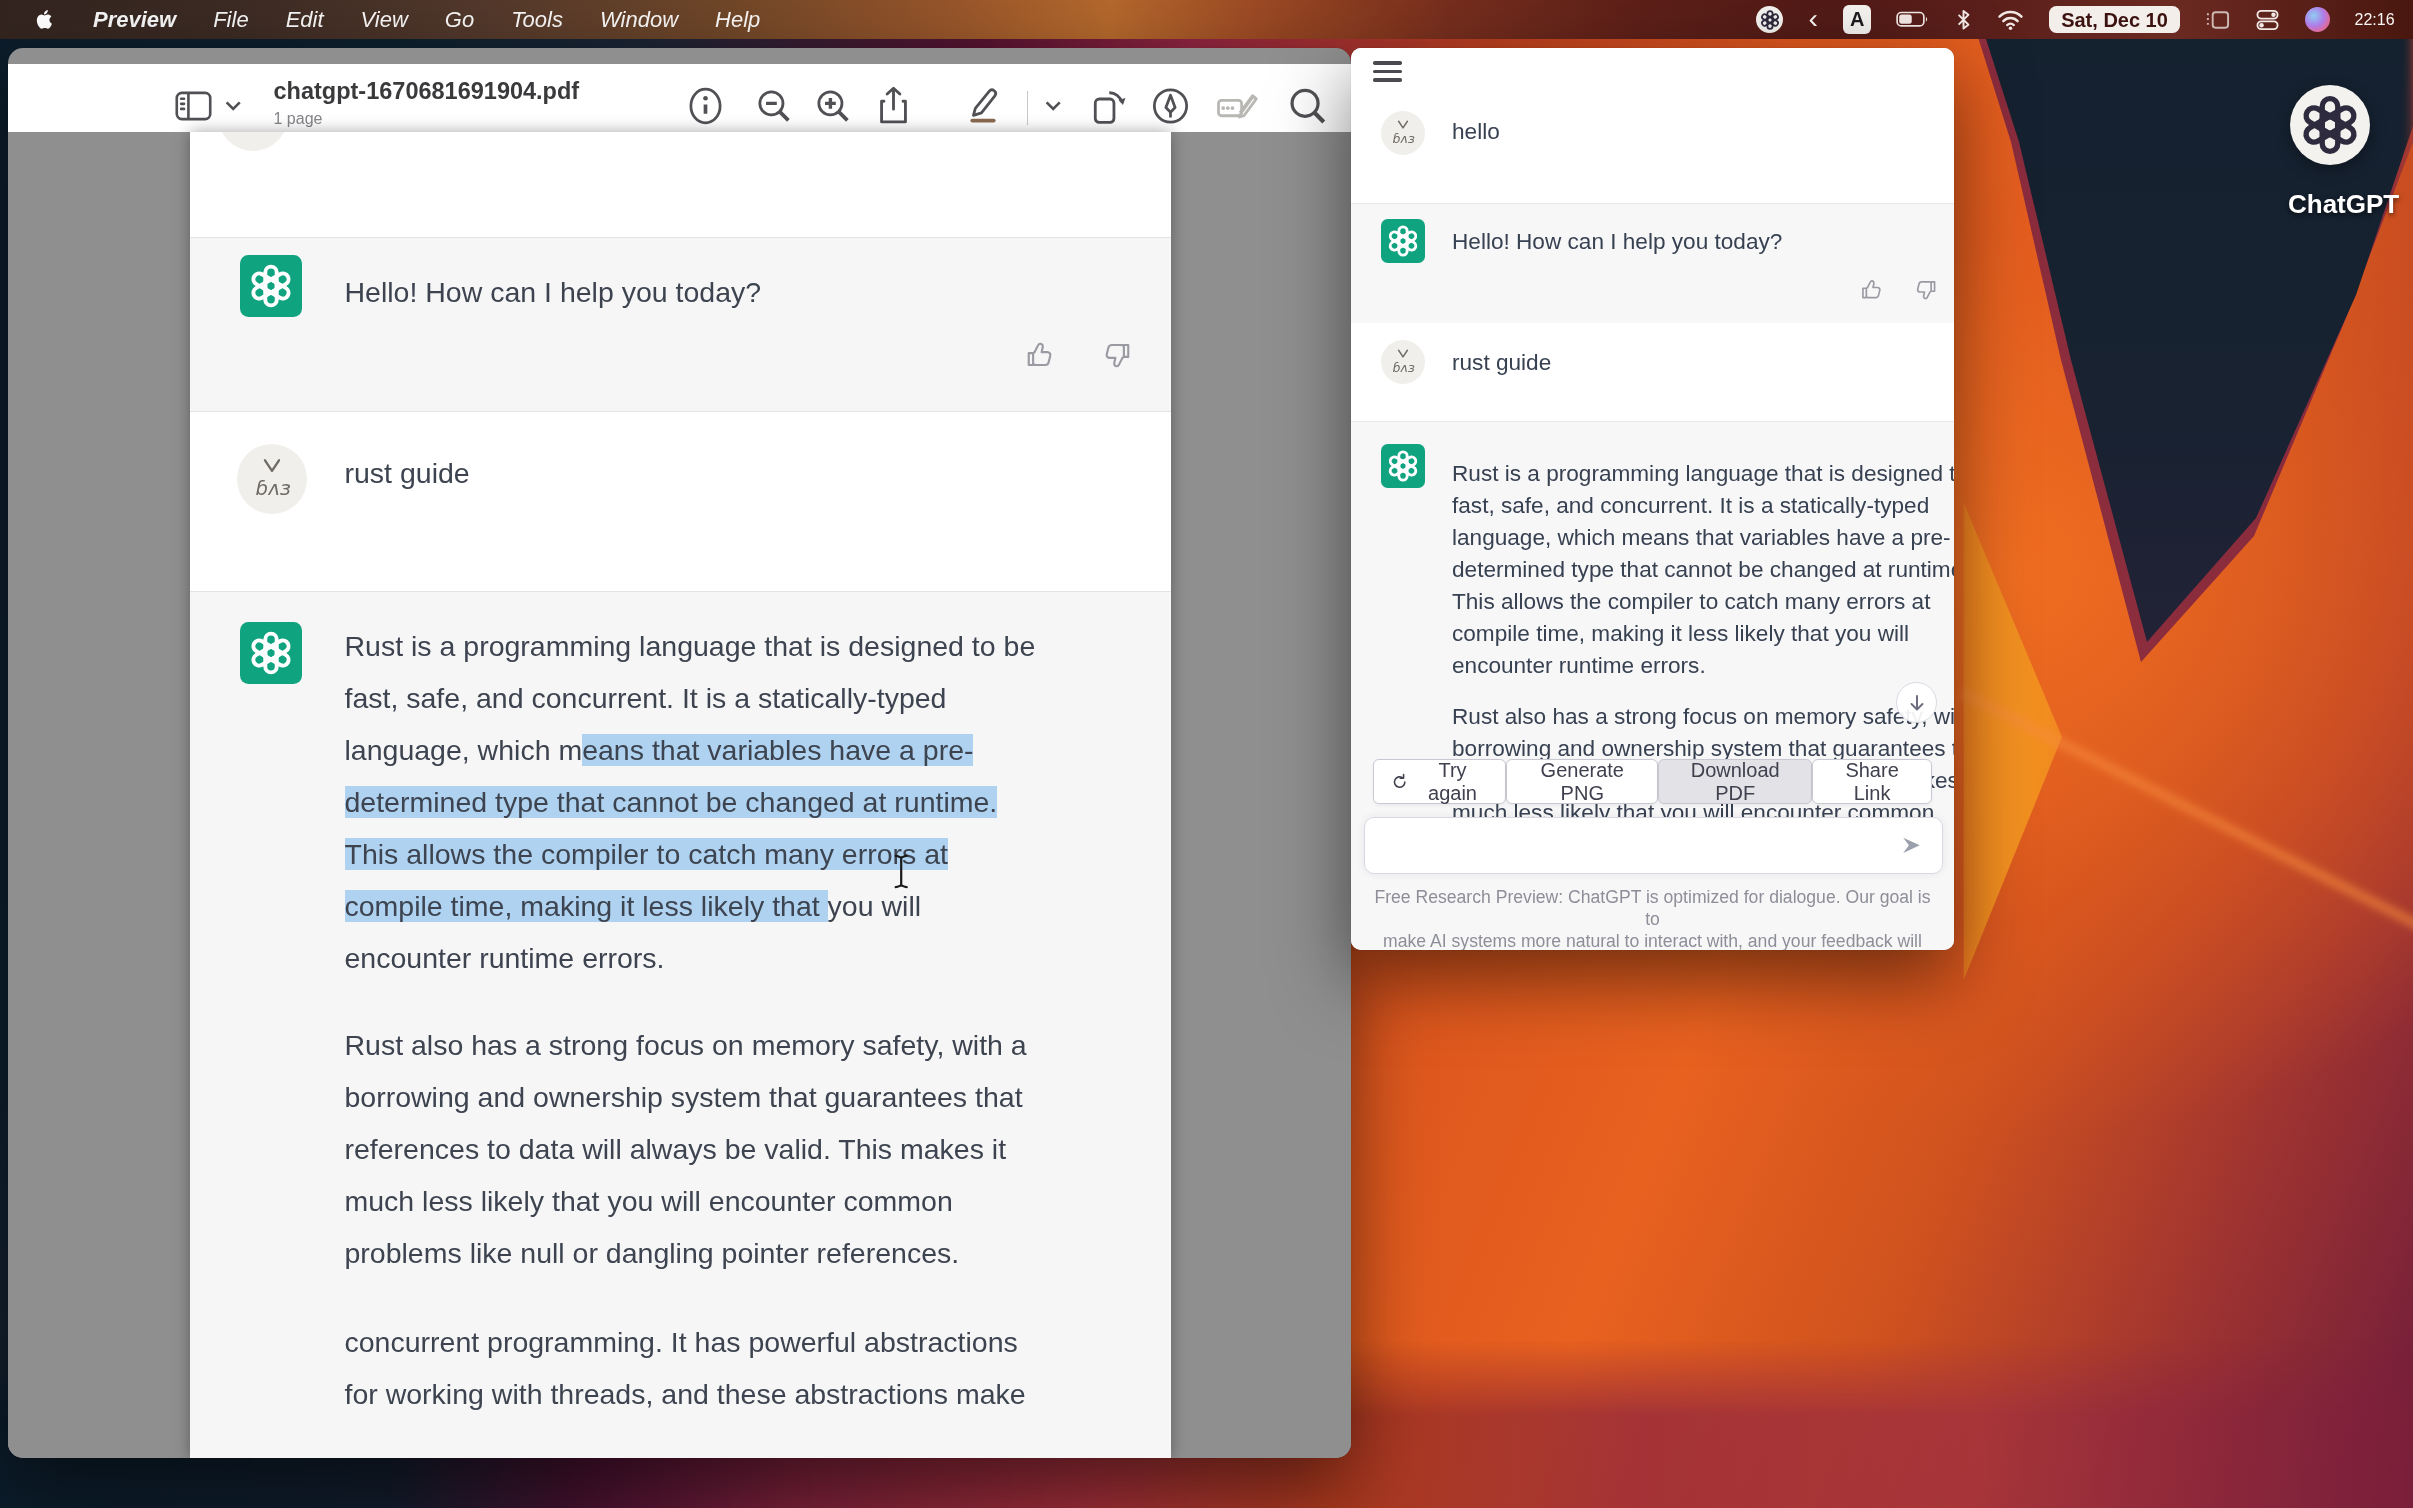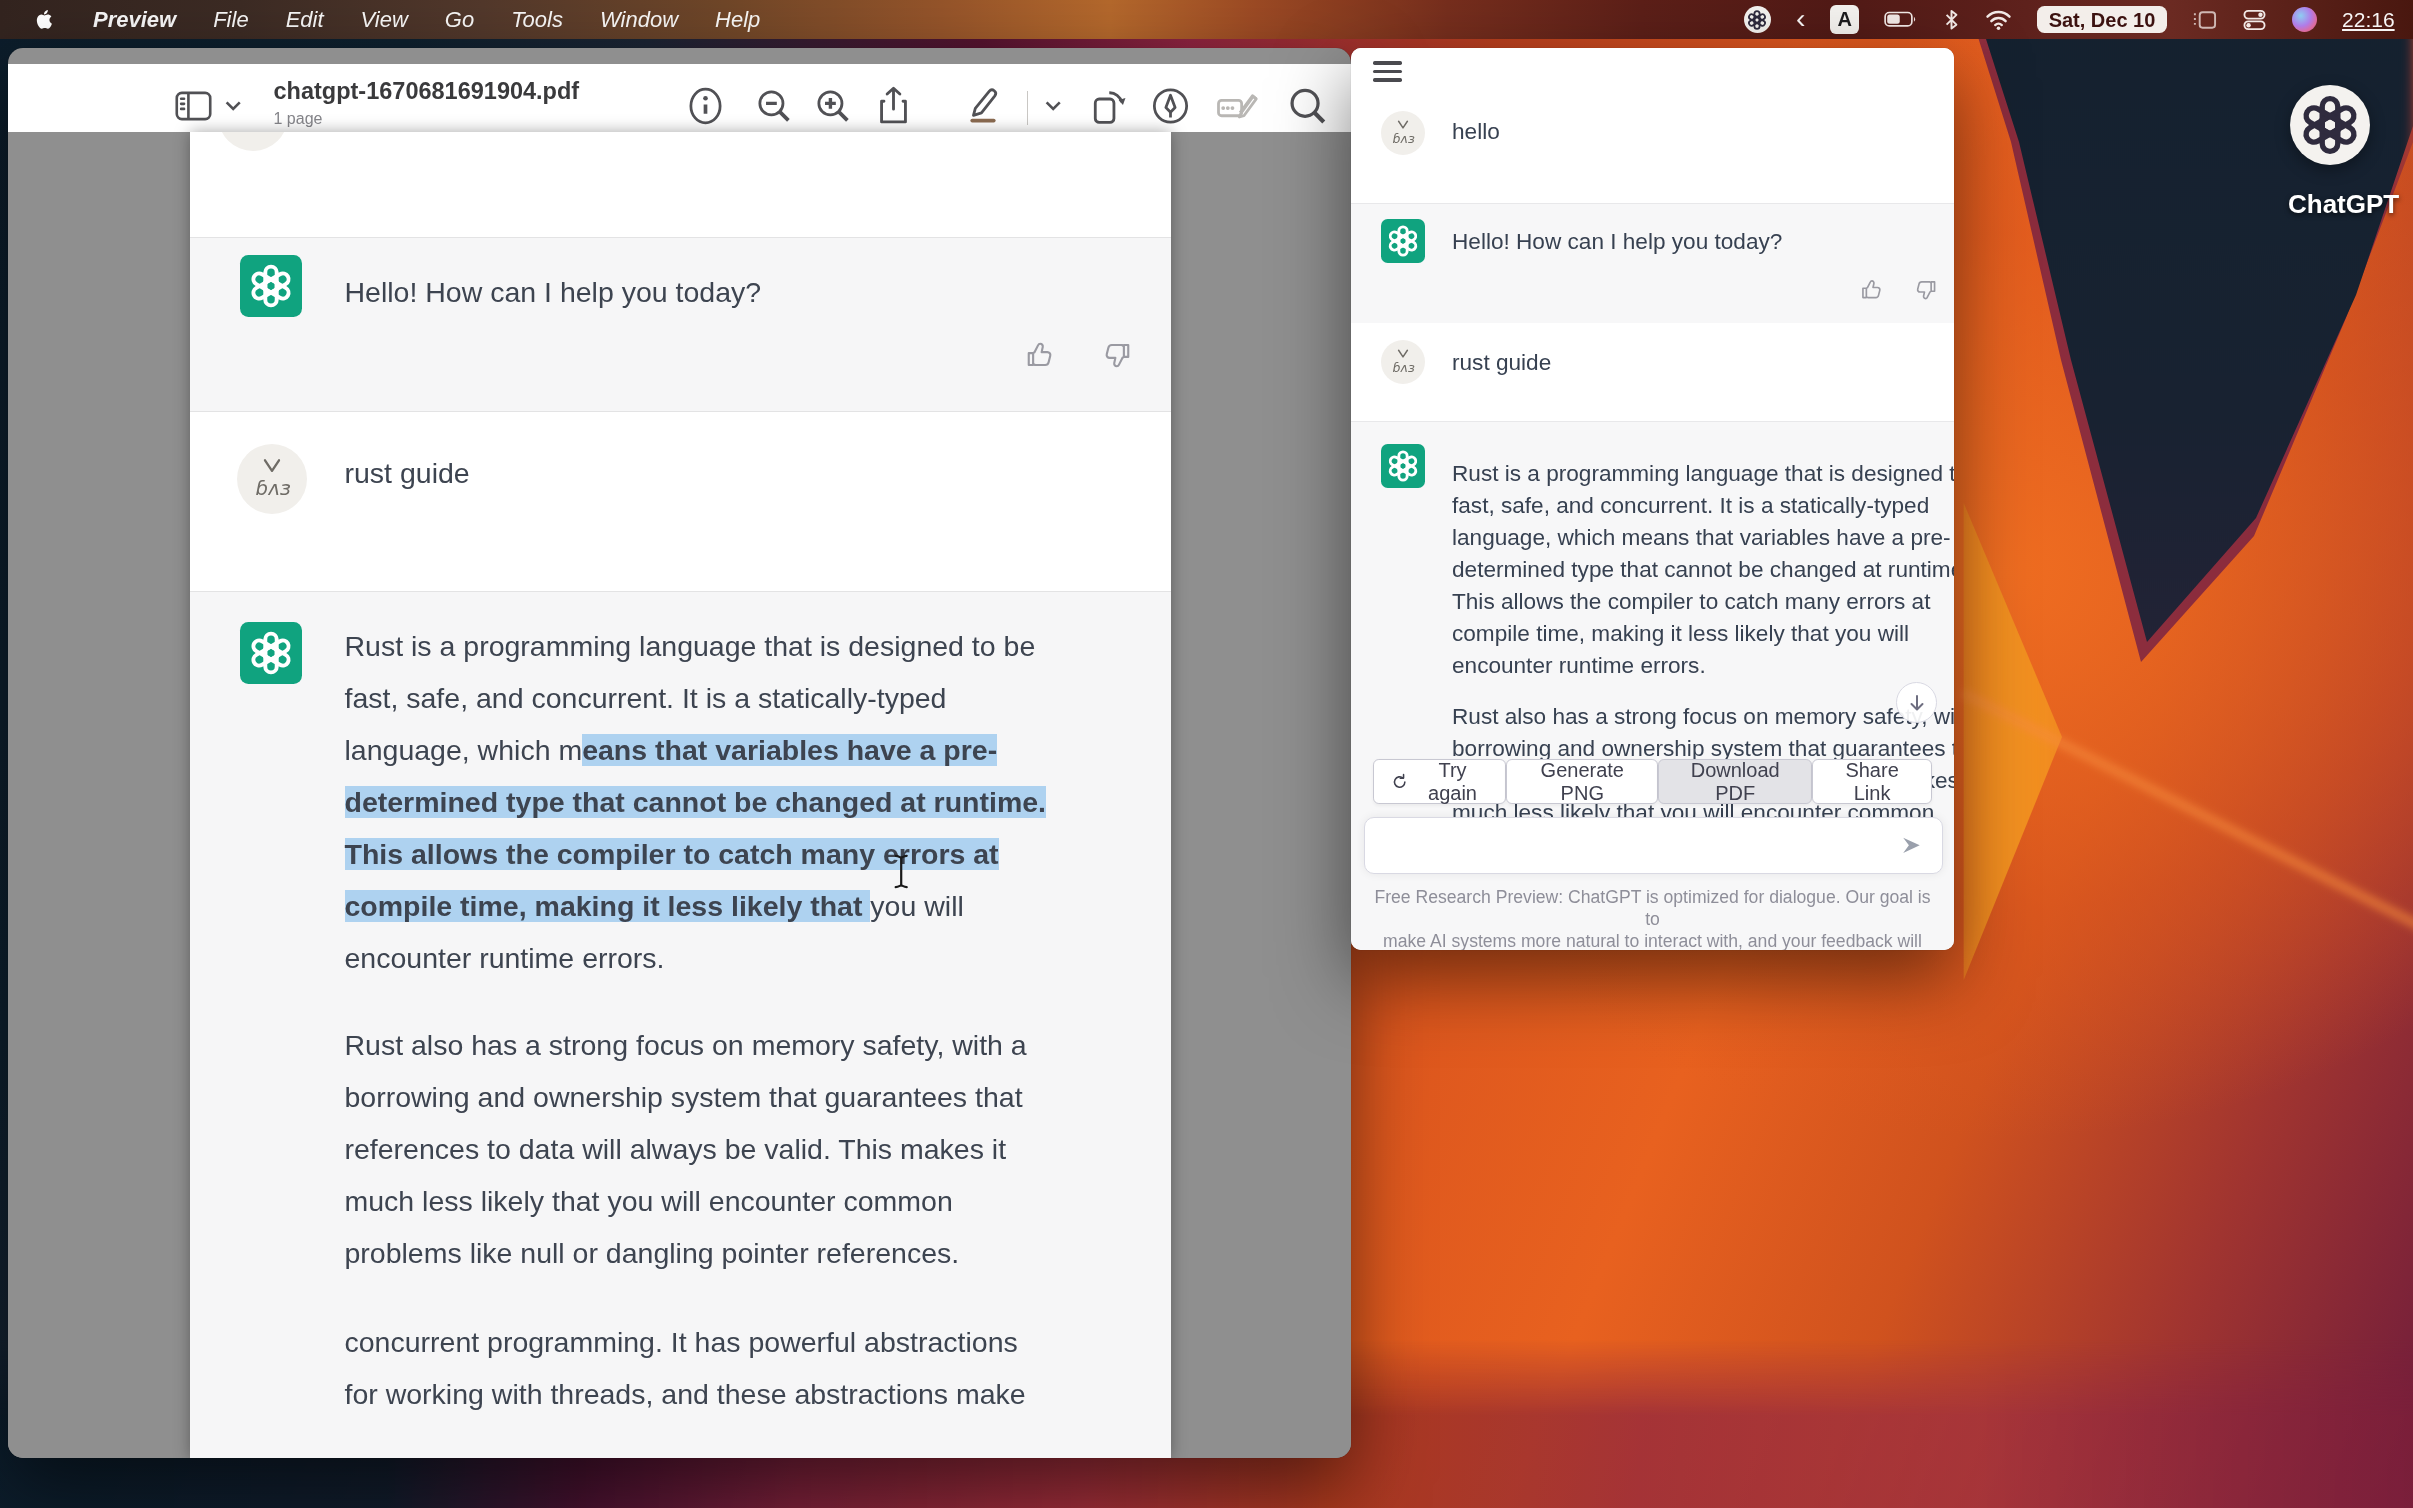--- a/index.html
+++ b/index.html
@@ -31,21 +31,21 @@
   .menubar{left:0;top:0;width:2413px;height:39px;display:flex;align-items:center;
     background:linear-gradient(90deg,#33241f 0%,#3c2b24 10%,#52382b 20%,#6f4628 30%,#95542a 39%,
       #b4682c 46%,#9c4a24 52%,#762e1d 60%,#5c1f18 68%,#511a16 76%,#5e211c 84%,#6b2a22 90%,#49170f 100%);
     color:rgba(255,255,255,.96);font-size:22px;}
   .mb-left{display:flex;align-items:center;gap:37px;padding-left:34px;font-style:italic;}
   .mb-left .app{font-weight:bold;}
   .mb-right{margin-left:auto;display:flex;align-items:center;gap:25px;padding-right:18.4px;}
   .mb-icon{display:flex;align-items:center;justify-content:center;}
   .pill-date{background:#f3eeea;color:#3c1210;font-weight:bold;font-size:20px;border-radius:7.5px;
     padding:3.4px 11.7px;line-height:1;}
-  .clock{font-size:21px;text-decoration:underline;}
+  .clock{font-size:16px;}
   .cg-circle{width:27px;height:27px;border-radius:50%;background:#f4f2ef;display:flex;align-items:center;justify-content:center;}
   .abox{width:28.5px;height:28.5px;background:#f4f2ef;border-radius:5.9px;color:#1c1c1e;font-weight:bold;
     font-size:20px;display:flex;align-items:center;justify-content:center;}
   .siri{width:25px;height:25px;border-radius:50%;
     background:radial-gradient(circle at 35% 35%,#8ecdf2,#b07ce8 45%,#e06a9a 72%,#2a4a8a);}
   .chev-back{font-size:28.5px;line-height:1;margin-top:-3.4px;}
 
   
   .win{background:#fff;box-shadow:0 28.5px 75px rgba(0,0,0,.5),0 0 0.8px rgba(0,0,0,.4);}
 
@@ -67,21 +67,21 @@
     box-shadow:0 0 15px rgba(0,0,0,.35);}
   .sec{position:absolute;left:0;width:100%;}
   .sec.gray{background:#f6f6f7;}
   .sec-div{border-top:0.8px solid #e3e3e4;}
   .pdf-avatar-user{position:absolute;width:70px;height:70px;border-radius:50%;background:#f1efeb;
     display:flex;align-items:center;justify-content:center;overflow:hidden;}
   .pdf-avatar-ai{position:absolute;width:62px;height:62px;border-radius:8.4px;background:#10a37f;
     display:flex;align-items:center;justify-content:center;}
   .pdf-text{position:absolute;left:155px;color:#3d4450;font-size:28.5px;line-height:52px;}
   .pdf-para .tl{white-space:pre;}
-  .hl{background:#aed2f0;font-weight:bold;}
+  .hl{background:#aed2f0;}
   .thumbs{position:absolute;display:flex;gap:47px;color:#9a9aa2;}
 
   
   .chatwin{left:1351px;top:48px;width:603px;height:902px;border-radius:10px;overflow:hidden;}
   .cw-header{position:absolute;left:0;top:0;width:100%;height:46px;background:#fff;border-bottom:0.8px solid #e5e5e5;}
   .burger{position:absolute;left:22px;top:13.4px;width:28.5px;}
   .burger div{height:3.4px;background:#4a4a4f;border-radius:1.7px;margin-bottom:5px;}
   .cw-row{position:absolute;left:0;width:100%;}
   .cw-row.gray{background:#f7f7f8;border-top:0.8px solid #e8e8ea;border-bottom:0.8px solid #e8e8ea;}
   .cw-av-user{position:absolute;left:30px;width:44px;height:44px;border-radius:50%;background:#f1efeb;

